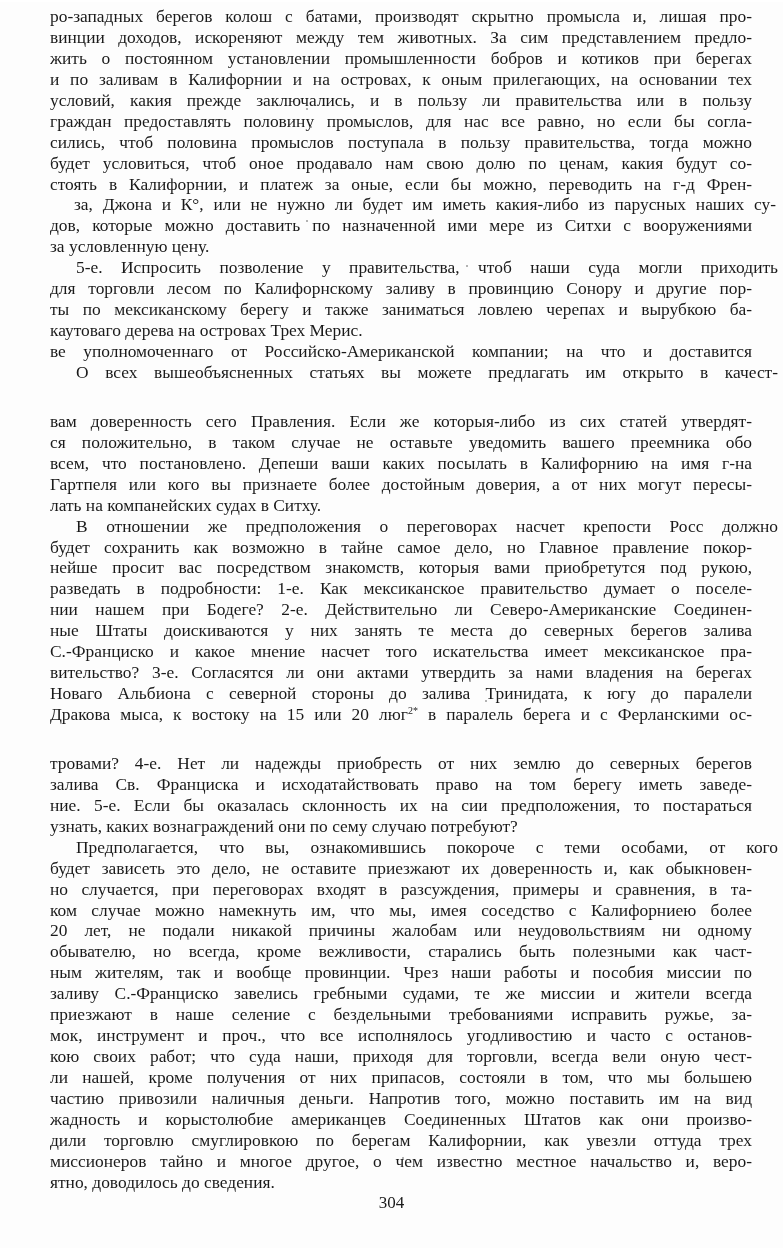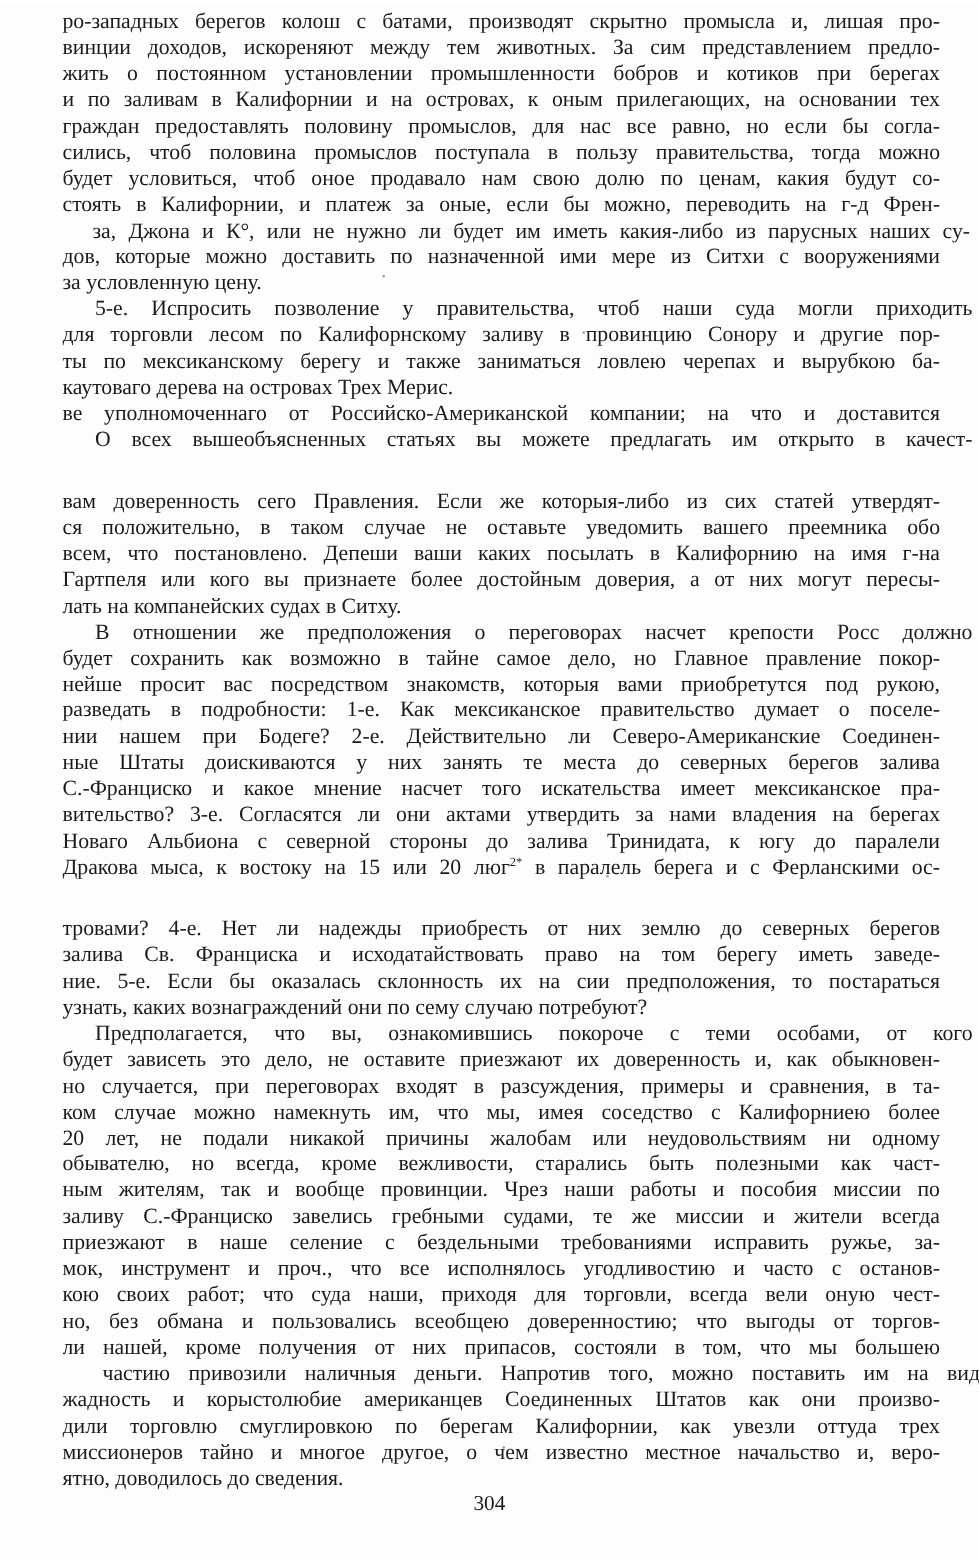--- a/index.html
+++ b/index.html
@@ -39,20 +39,21 @@
 <body>
 
 <div class="page">
   <div class="text-block">
 
     <div class="para">
       <span class="line" style="display: block; width: 702px; white-space: normal; overflow: hidden;">ро-западных берегов колош с батами, производят скрытно промысла и, лишая про-</span>
       <span class="line" style="display: block; width: 702px; white-space: normal; overflow: hidden;">винции доходов, искореняют между тем животных. За сим представлением предло-</span>
       <span class="line" style="display: block; width: 702px; white-space: normal; overflow: hidden;">жить о постоянном установлении промышленности бобров и котиков при берегах</span>
       <span class="line" style="display: block; width: 702px; white-space: normal; overflow: hidden;">и по заливам в Калифорнии и на островах, к оным прилегающих, на основании тех</span>
+      <span class="line" style="display: block; width: 702px; white-space: normal; overflow: hidden;">условий, какия прежде заключались, и в пользу ли правительства или в пользу</span>
       <span class="line" style="display: block; width: 702px; white-space: normal; overflow: hidden;">граждан предоставлять половину промыслов, для нас все равно, но если бы согла-</span>
       <span class="line" style="display: block; width: 702px; white-space: normal; overflow: hidden;">сились, чтоб половина промыслов поступала в пользу правительства, тогда можно</span>
       <span class="line" style="display: block; width: 702px; white-space: normal; overflow: hidden;">будет условиться, чтоб оное продавало нам свою долю по ценам, какия будут со-</span>
       <span class="line" style="display: block; width: 702px; white-space: normal; overflow: hidden;">стоять в Калифорнии, и платеж за оные, если бы можно, переводить на г-д Френ-</span>
       <span class="line" style="display: block; width: 702px; white-space: normal; overflow: hidden; margin-left: 24px;">за, Джона и К°, или не нужно ли будет им иметь какия-либо из парусных наших су-</span>
       <span class="line" style="display: block; width: 702px; white-space: normal; overflow: hidden;">дов, которые можно доставить по назначенной ими мере из Ситхи с вооружениями</span>
       <span class="line last" style="display: block; width: auto;">за условленную цену.</span>
     </div>
 
     <div class="para">
@@ -94,23 +95,22 @@
       <span class="line" style="display: block; width: 702px; white-space: normal; overflow: hidden;">будет зависеть это дело, не оставите приезжают их доверенность и, как обыкновен-</span>
       <span class="line" style="display: block; width: 702px; white-space: normal; overflow: hidden;">но случается, при переговорах входят в разсуждения, примеры и сравнения, в та-</span>
       <span class="line" style="display: block; width: 702px; white-space: normal; overflow: hidden;">ком случае можно намекнуть им, что мы, имея соседство с Калифорниею более</span>
       <span class="line" style="display: block; width: 702px; white-space: normal; overflow: hidden;">20 лет, не подали никакой причины жалобам или неудовольствиям ни одному</span>
       <span class="line" style="display: block; width: 702px; white-space: normal; overflow: hidden;">обывателю, но всегда, кроме вежливости, старались быть полезными как част-</span>
       <span class="line" style="display: block; width: 702px; white-space: normal; overflow: hidden;">ным жителям, так и вообще провинции. Чрез наши работы и пособия миссии по</span>
       <span class="line" style="display: block; width: 702px; white-space: normal; overflow: hidden;">заливу С.-Франциско завелись гребными судами, те же миссии и жители всегда</span>
       <span class="line" style="display: block; width: 702px; white-space: normal; overflow: hidden;">приезжают в наше селение с бездельными требованиями исправить ружье, за-</span>
       <span class="line" style="display: block; width: 702px; white-space: normal; overflow: hidden;">мок, инструмент и проч., что все исполнялось угодливостию и часто с останов-</span>
       <span class="line" style="display: block; width: 702px; white-space: normal; overflow: hidden;">кою своих работ; что суда наши, приходя для торговли, всегда вели оную чест-</span>
-      <span class="line" style="display: block; width: 702px; white-space: normal; overflow: hidden;">но, без обмана и пользовались всеобщею доверенностию; что выгоды от торгов-</span>
       <span class="line" style="display: block; width: 702px; white-space: normal; overflow: hidden;">ли нашей, кроме получения от них припасов, состояли в том, что мы большею</span>
-      <span class="line" style="display: block; width: 702px; white-space: normal; overflow: hidden; margin-left: 32px;">частию привозили наличныя деньги. Напротив того, можно поставить им на вид</span>
+      <span class="line" style="display: block; width: 702px; white-space: normal; overflow: hidden;">частию привозили наличныя деньги. Напротив того, можно поставить им на вид</span>
       <span class="line" style="display: block; width: 702px; white-space: normal; overflow: hidden;">жадность и корыстолюбие американцев Соединенных Штатов как они произво-</span>
       <span class="line" style="display: block; width: 702px; white-space: normal; overflow: hidden;">дили торговлю смуглировкою по берегам Калифорнии, как увезли оттуда трех</span>
       <span class="line" style="display: block; width: 702px; white-space: normal; overflow: hidden;">миссионеров тайно и многое другое, о чем известно местное начальство и, веро-</span>
       <span class="line last" style="display: block; width: auto;">ятно, доводилось до сведения.</span>
     </div>
 
   </div>
 
   <div class="page-number">304</div>
 

